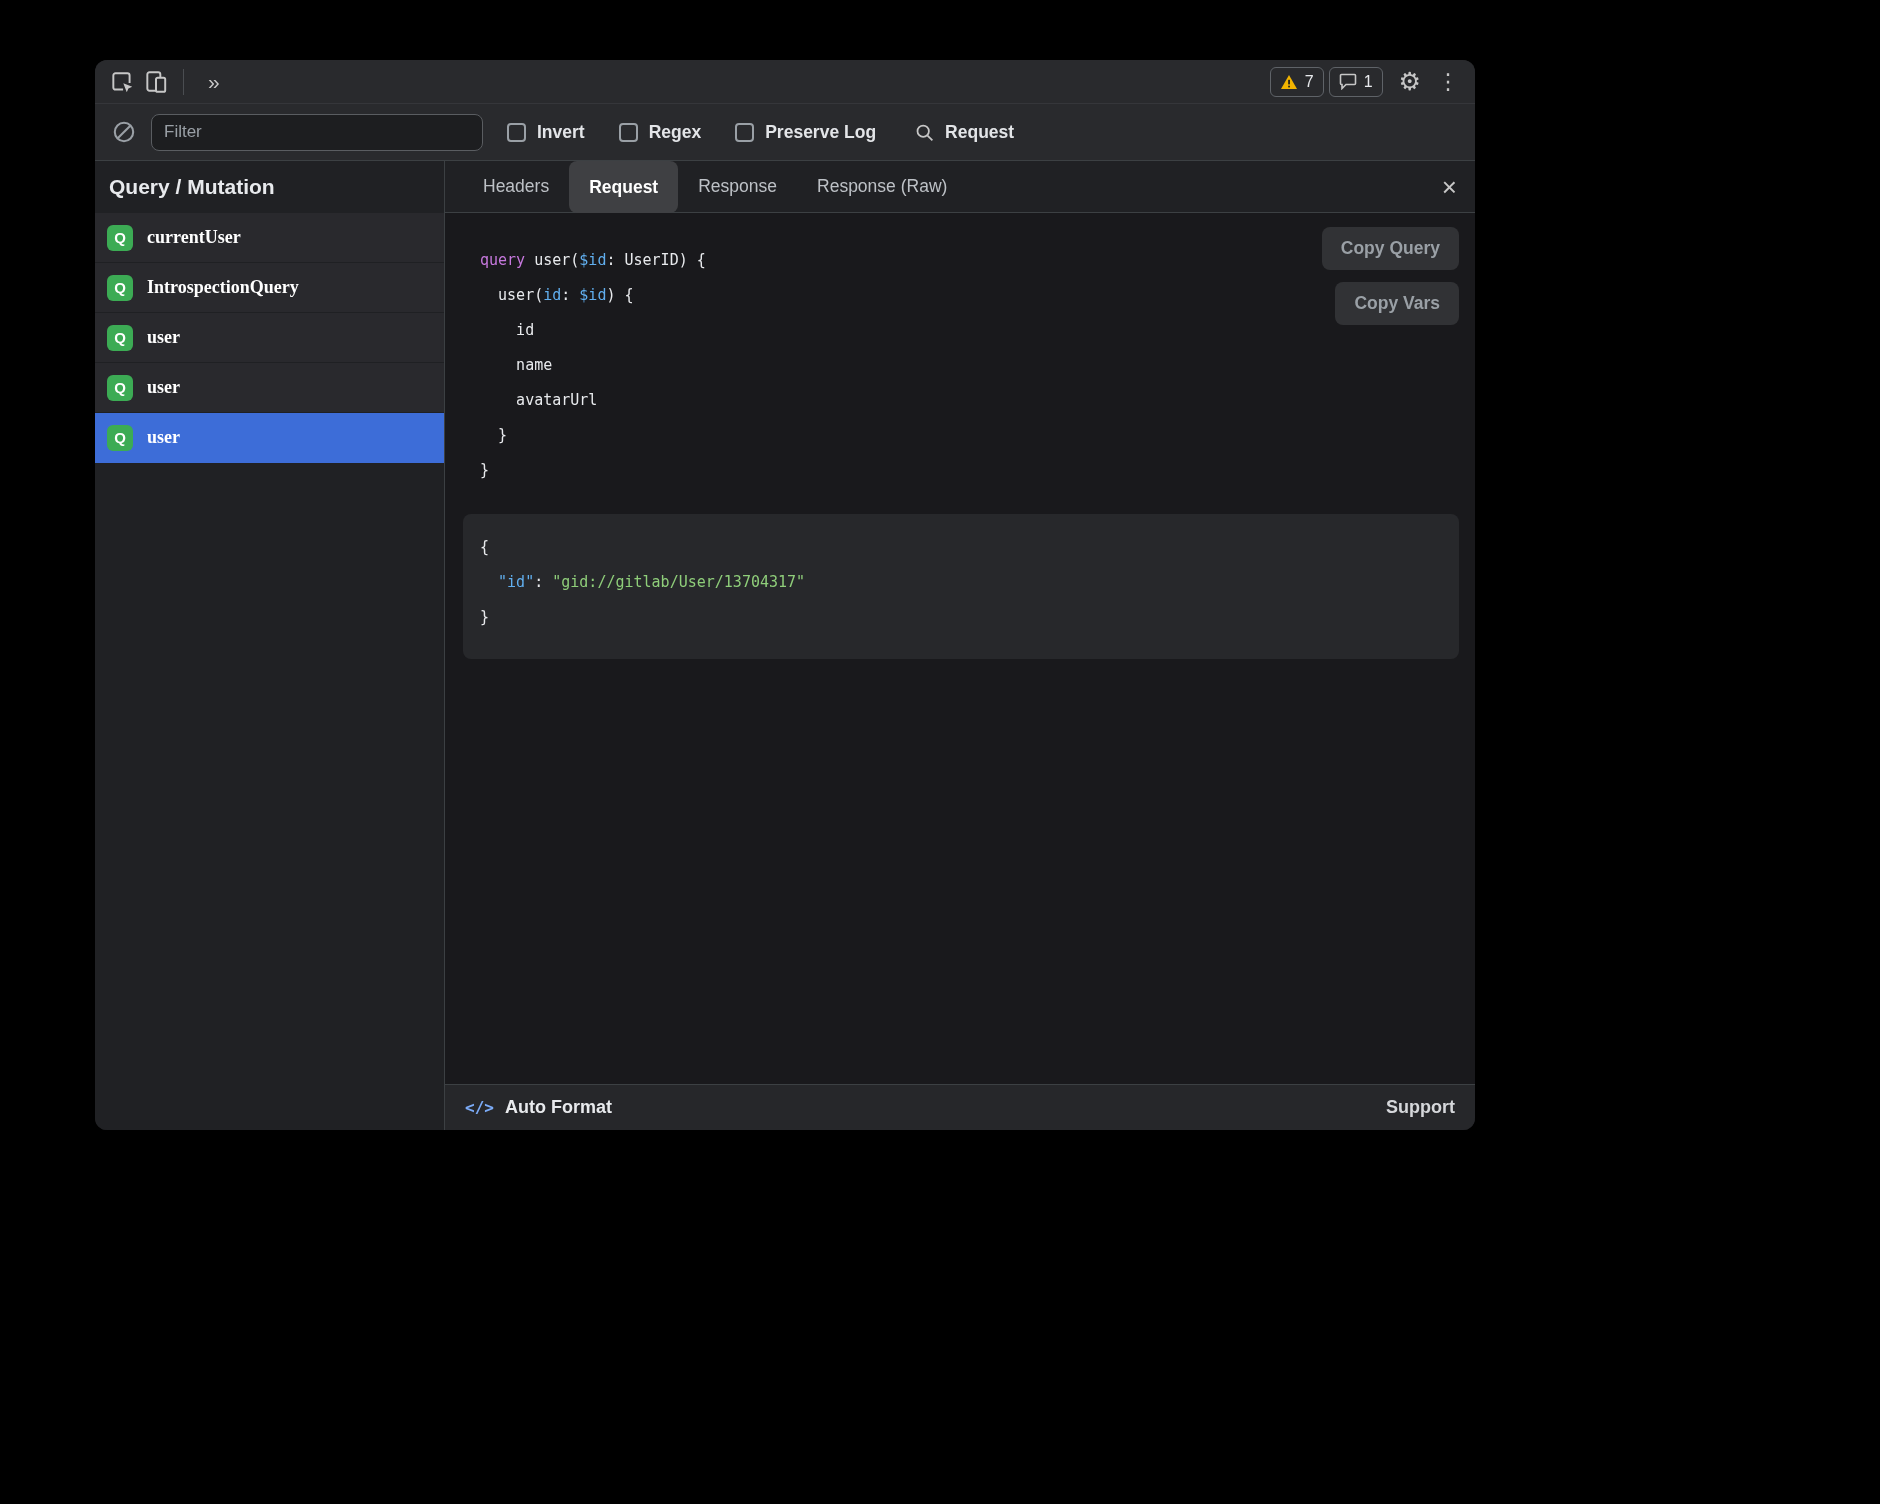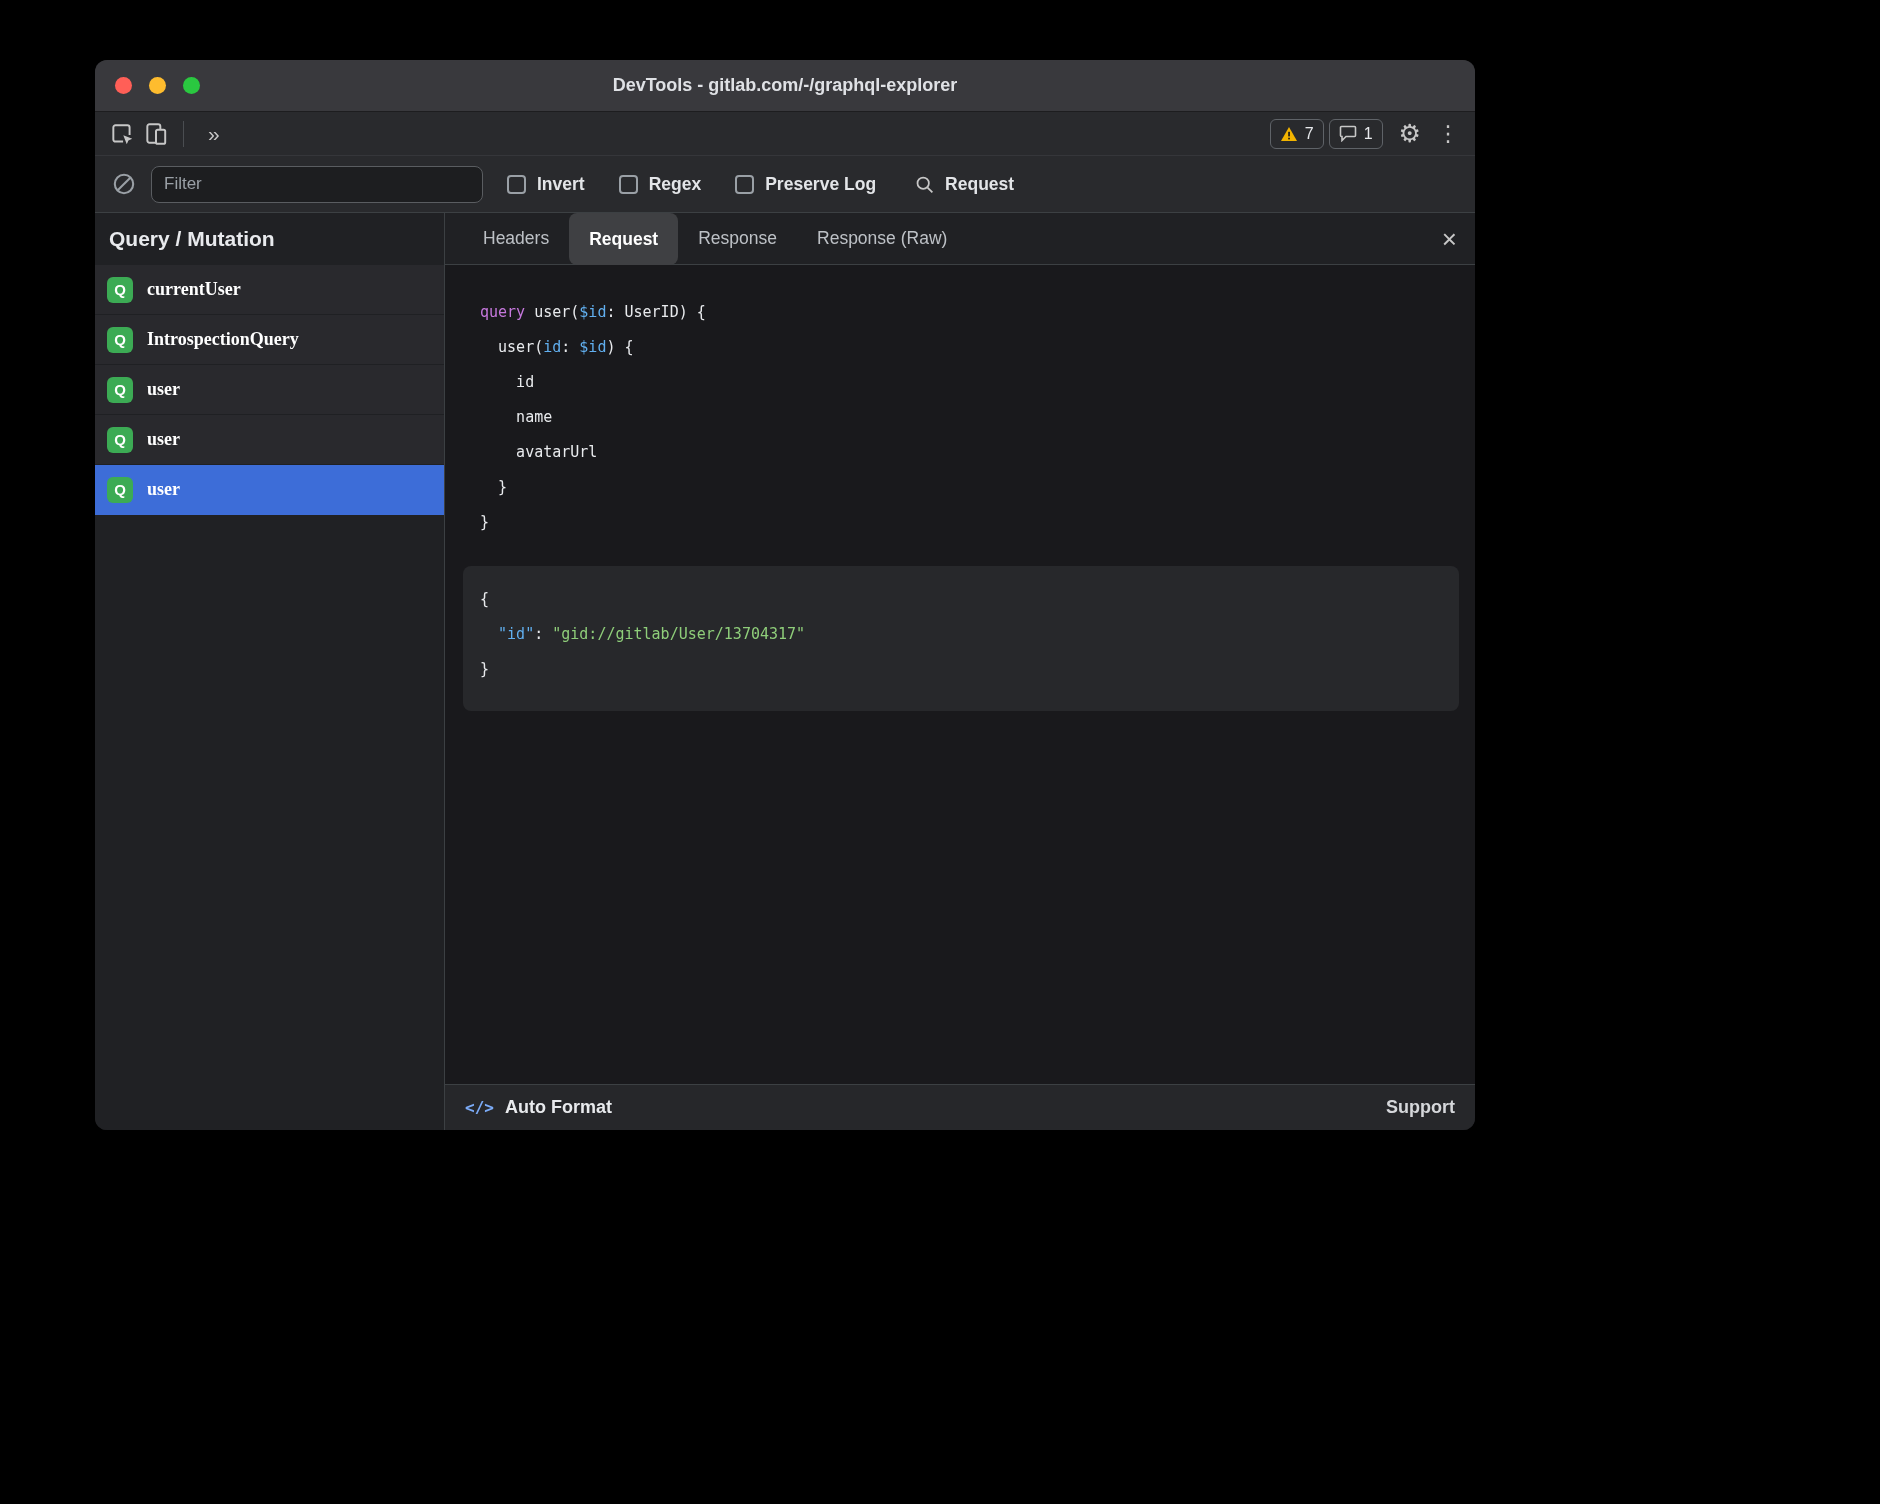--- a/index.html
+++ b/index.html
@@ -82,28 +82,20 @@
   .detail-footer { height:46px; flex:0 0 auto; background:#26272a; border-top:1px solid #3c4043; display:flex; align-items:center; padding:0 20px; gap:11px; }
   .af-icon { color:var(--footer-icon-blue,#7cacf8); font-family:"DejaVu Sans Mono", monospace; font-size:16px; font-weight:700; cursor:pointer; }
   .af-label { color:#e8eaed; font-size:18px; font-weight:700; }
   .support { margin-left:auto; color:#d5d7da; font-size:18px; font-weight:700; cursor:pointer; }
 </style>
 </head>
 <body>
 
 <div class="window">
 
-  <div class="titlebar">
-    <div class="traffic">
-      <span class="dot red"></span>
-      <span class="dot yellow"></span>
-      <span class="dot green"></span>
-    </div>
-    <div class="title">DevTools - gitlab.com/-/graphql-explorer</div>
-  </div>
 
   <div class="toolbar">
     <span class="tool-icon">
       <svg width="26" height="26" viewBox="0 0 24 24">
         <path d="M13 19H6a2 2 0 0 1-2-2V6a2 2 0 0 1 2-2h11a2 2 0 0 1 2 2v7" stroke="#c7c7c7" stroke-width="1.8" fill="none"></path>
         <path d="M13.2 13.2 L21.5 16.4 L17.9 17.9 L16.4 21.5 Z" fill="#c7c7c7"></path>
       </svg>
     </span>
     <span class="tool-icon">
       <svg width="26" height="26" viewBox="0 0 24 24">
@@ -199,20 +191,24 @@
         <div style="display:flex; height:100%;" id="detail-tabs">
             <div class="detail-tab">Headers</div>
             <div class="detail-tab active">Request</div>
             <div class="detail-tab">Response</div>
             <div class="detail-tab">Response (Raw)</div>
           </div>
         <span class="close">×</span>
       </div>
 
       <div class="content">
+        <div class="copy-buttons">
+          <button class="copy-btn">Copy Query</button>
+          <button class="copy-btn">Copy Vars</button>
+        </div>
         <pre class="code query-code" id="query-code"><span class="tok-keyword">query</span><span class="tok-plain"> user(</span><span class="tok-variable">$id</span><span class="tok-plain">: UserID) {</span>
 <span class="tok-plain">  user(</span><span class="tok-attr">id</span><span class="tok-plain">: </span><span class="tok-variable">$id</span><span class="tok-plain">) {</span>
 <span class="tok-plain">    id</span>
 <span class="tok-plain">    name</span>
 <span class="tok-plain">    avatarUrl</span>
 <span class="tok-plain">  }</span>
 <span class="tok-plain">}</span></pre>
         <pre class="code vars-box" id="vars-code"><span class="tok-plain">{</span>
 <span class="tok-plain">  </span><span class="tok-attr">"id"</span><span class="tok-plain">: </span><span class="tok-string">"gid://gitlab/User/13704317"</span>
 <span class="tok-plain">}</span></pre>

